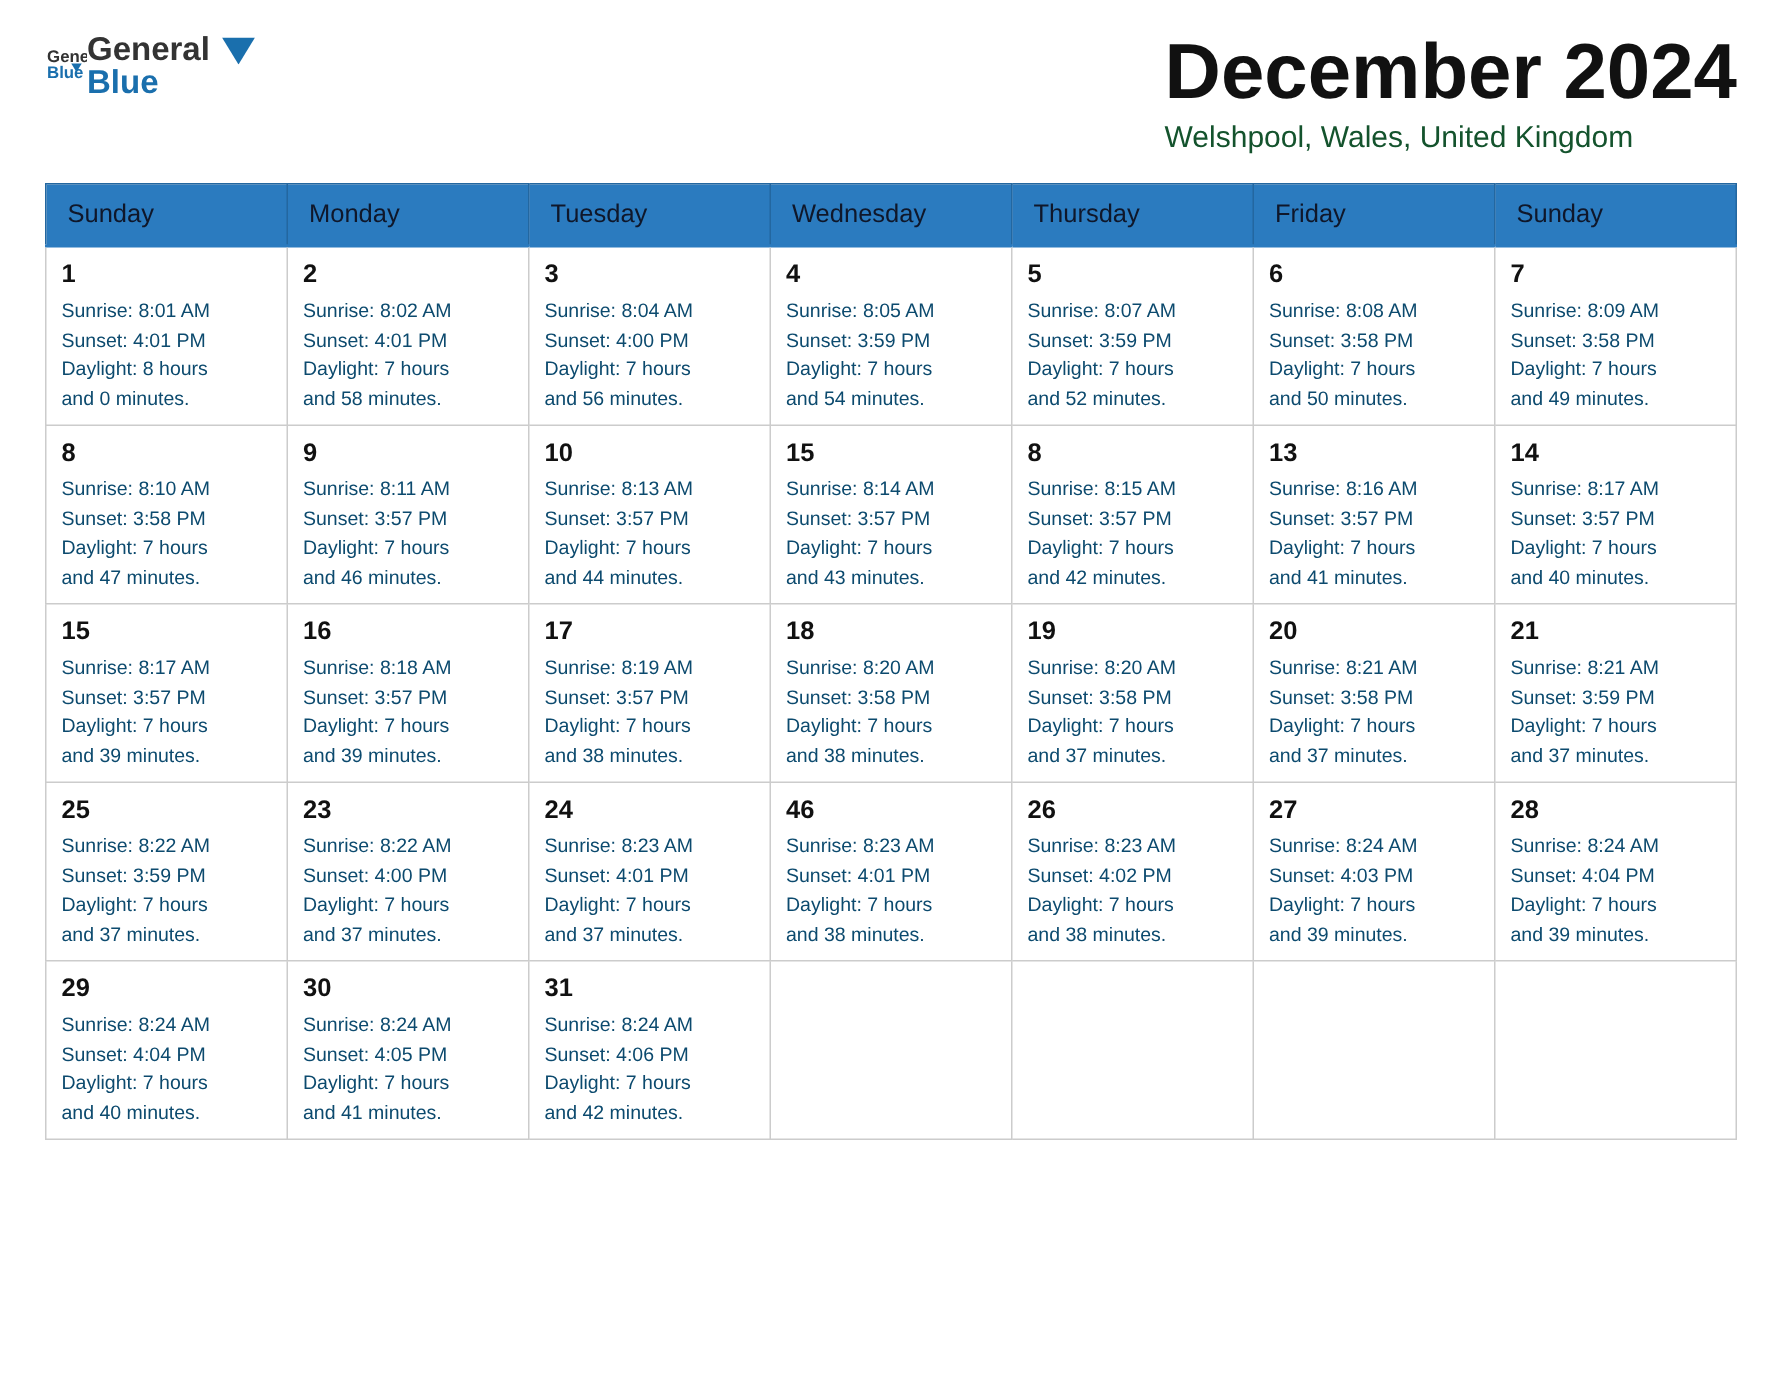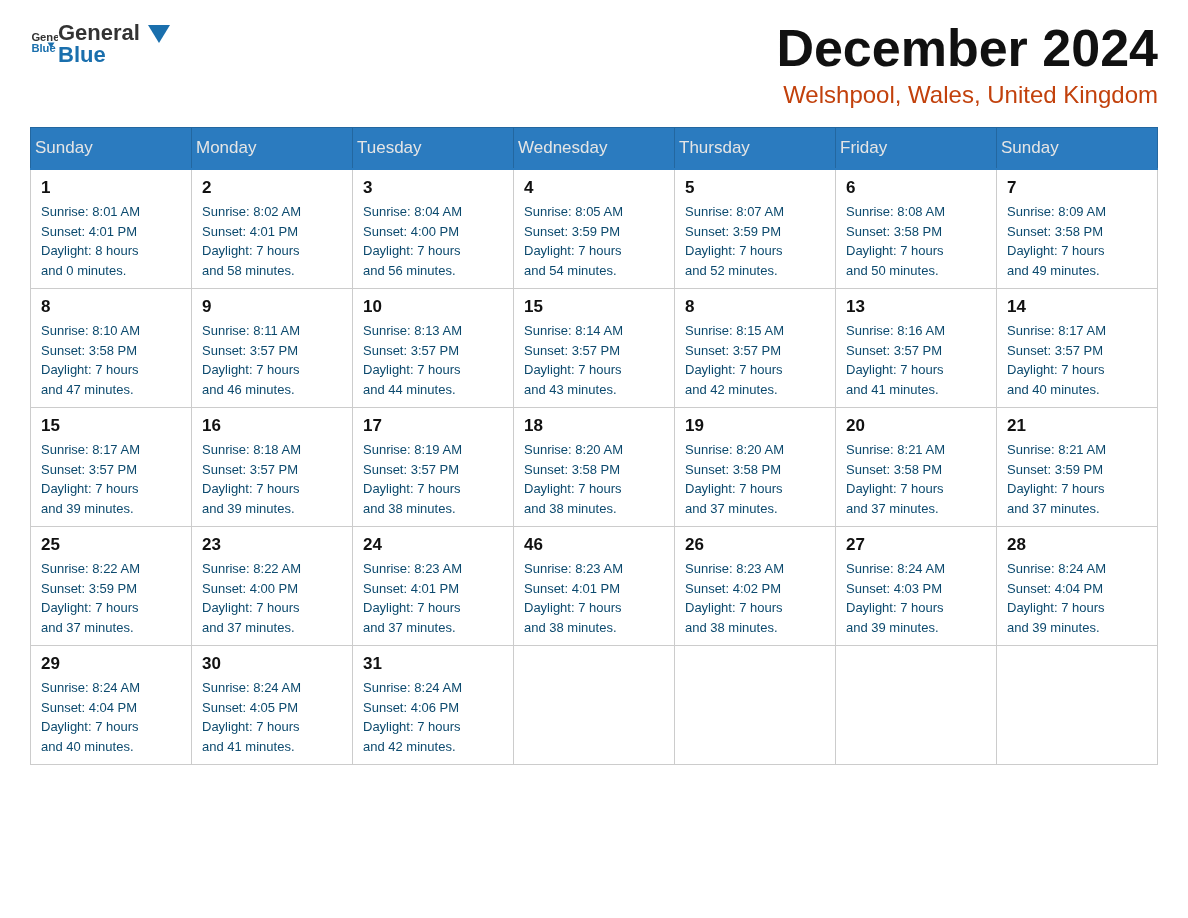--- a/index.html
+++ b/index.html
@@ -20,44 +20,44 @@
       display: flex;
       align-items: center;
       gap: 0;
     }
     .logo-icon {
       width: 28px;
       height: 28px;
       margin-top: -2px;
     }
     .title-block {
-      text-align: right;
+      text-align: left;
     }
     .month-title {
       font-size: 52px;
       font-weight: bold;
       color: #111;
       line-height: 1.1;
     }
     .location {
-      font-size: 24px;
-      color: #c2410c;
+      font-size: 20px;
+      color: #14532d;
       margin-top: 4px;
     }
     .calendar {
       width: 100%;
       border-collapse: collapse;
       border: 1px solid #aaa;
     }
     .calendar th {
       background: #2b7bbf;
-      color: #e5e5e5;
+      color: #0f172a;
       font-size: 17px;
       font-weight: normal;
-      padding: 10px 4px;
+      padding: 10px 14px;
       text-align: left;
       border: 1px solid #2367a0;
     }
     .calendar td {
       vertical-align: top;
       padding: 8px 10px;
       border: 1px solid #ccc;
       width: 14.28%;
       min-height: 100px;
       font-size: 13px;

